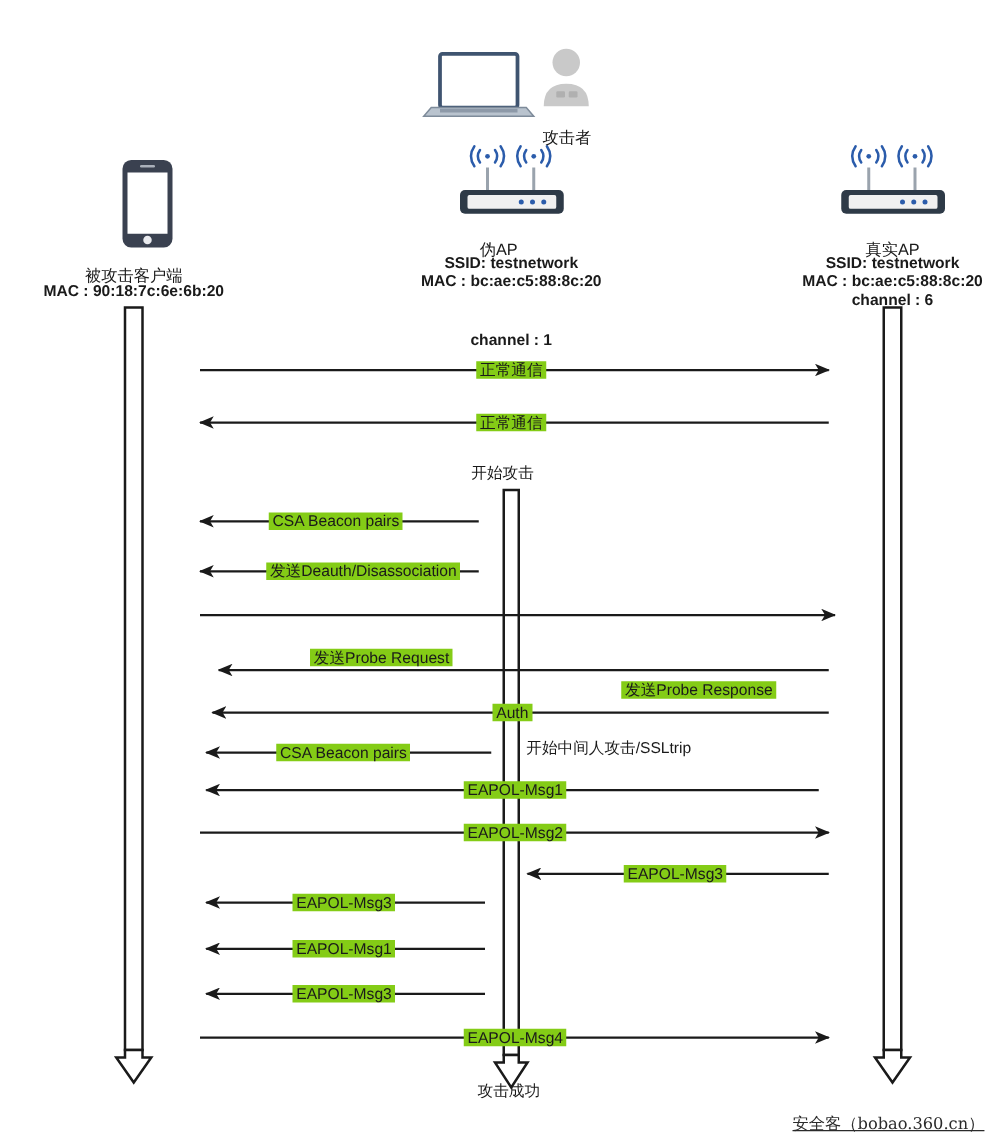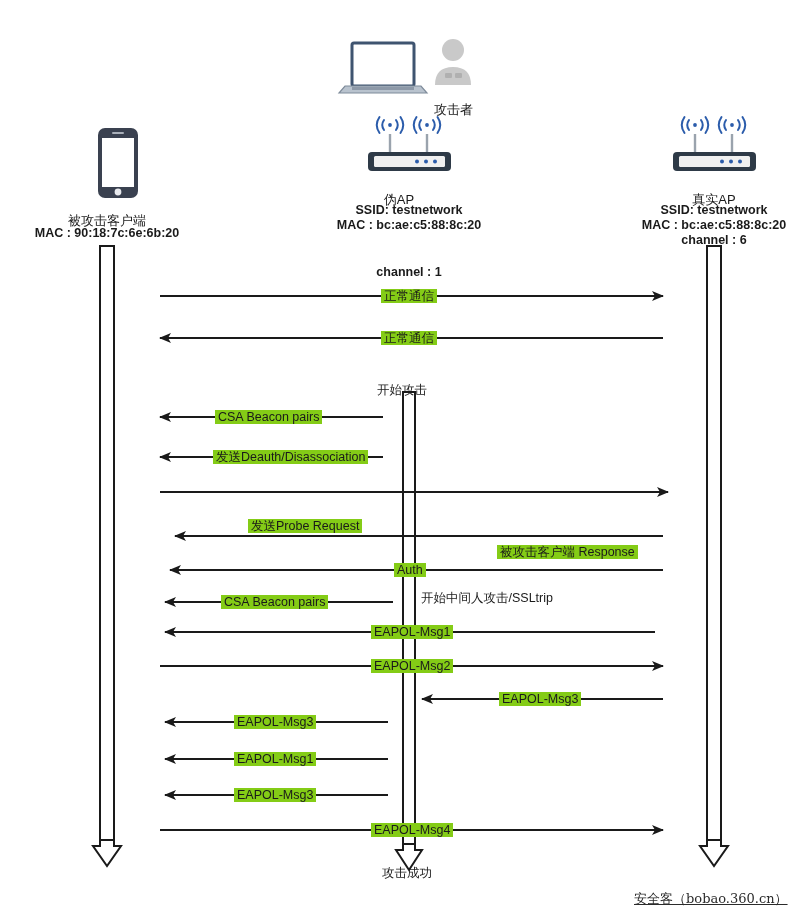--- a/index.html
+++ b/index.html
@@ -198,30 +198,30 @@
   <div class="actor-label" style="left:664px; top:180px; width:100px;">真实AP</div>
   <div class="actor-meta" style="left:624px; top:203px; width:180px;">SSID:  testnetwork</div>
   <div class="actor-meta" style="left:624px; top:218px; width:180px;">MAC : bc:ae:c5:88:8c:20</div>
   <div class="actor-meta" style="left:624px; top:233px; width:180px;">channel : 6</div>
 
   <div class="msg-label" style="left:381px; top:289px;">正常通信</div>
   <div class="msg-label" style="left:381px; top:331px;">正常通信</div>
   <div class="msg-label" style="left:215px; top:410px;">CSA Beacon pairs</div>
   <div class="msg-label" style="left:192px; top:450px;margin-left:21px;">发送Deauth/Disassociation</div>
   <div class="msg-label" style="left:248px; top:519px;">发送Probe Request</div>
-  <div class="msg-label" style="left:497px; top:545px;">被攻击客户端 Response</div>
+  <div class="msg-label" style="left:497px; top:545px;">发送Probe Response</div>
   <div class="msg-label" style="left:394px; top:563px;">Auth</div>
   <div class="msg-label" style="left:221px; top:595px;">CSA Beacon pairs</div>
   <div class="msg-label" style="left:371px; top:625px;">EAPOL-Msg1</div>
   <div class="msg-label" style="left:371px; top:659px;">EAPOL-Msg2</div>
   <div class="msg-label" style="left:499px; top:692px;">EAPOL-Msg3</div>
   <div class="msg-label" style="left:234px; top:715px;">EAPOL-Msg3</div>
   <div class="msg-label" style="left:234px; top:752px;">EAPOL-Msg1</div>
   <div class="msg-label" style="left:234px; top:788px;">EAPOL-Msg3</div>
   <div class="msg-label" style="left:371px; top:823px;">EAPOL-Msg4</div>
 
-  <div class="note-label" style="left:377px; top:371px;margin-top:12px;">开始攻击</div>
+  <div class="note-label" style="left:377px; top:371px;">开始攻击</div>
   <div class="note-label" style="left:421px; top:591px;">开始中间人攻击/SSLtrip</div>
   <div class="note-label" style="left:382px; top:866px;">攻击成功</div>
 
   <div class="watermark" style="left:634px; top:890px;text-decoration:underline;">安全客（bobao.360.cn）</div>
 
 </div>
 
 </body></html>

